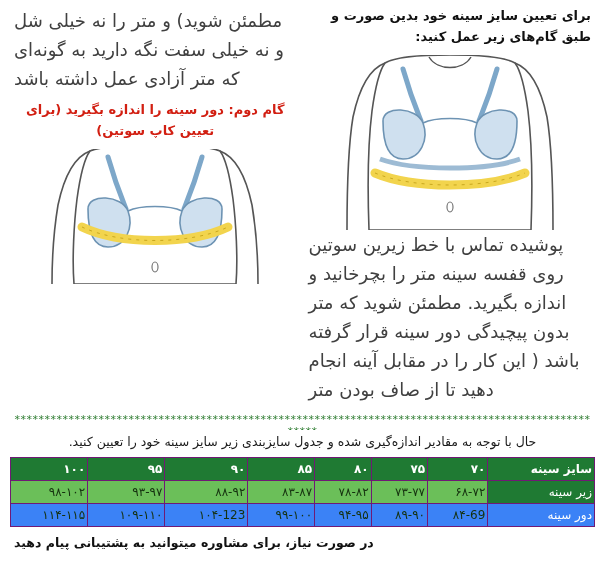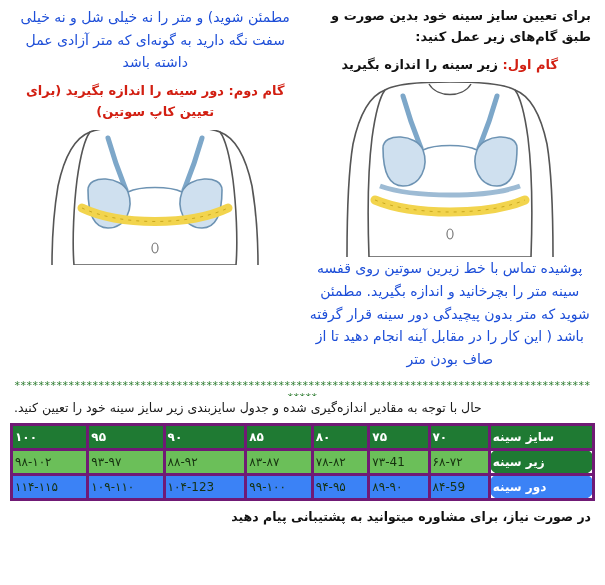--- a/index.html
+++ b/index.html
@@ -21,24 +21,24 @@
     flex-direction: row;
     width: 605px;
     padding: 6px 10px 0 10px;
   }
   .col { width: 50%; padding: 0 6px; }
   .col.right { padding-right: 4px; }
   .col.left { padding-left: 4px; }
 
   p, h3 { margin: 0 0 7px 0; }
   .txt {
-    font-size: 14px;
+    font-size: 18px;
     line-height: 1.62;
-    text-align: center;
-    color: #1d4ed8;
+    text-align: left;
+    color: #404040;
   }
   .heading {
     font-size: 13px;
     font-weight: bold;
     line-height: 1.6;
     text-align: right;
     color: #111;
   }
   .red { color: #d21f12; }
   .step-line { font-size: 13px; line-height: 1.6; font-weight: bold; text-align: center; }
@@ -58,79 +58,75 @@
     word-break: break-all;
     line-height: 1.1;
     text-align: center;
     overflow: hidden;
     height: 18px;
   }
 
   .note {
     padding: 4px 14px 6px 14px;
     font-size: 12.5px;
-    text-align: left;
+    text-align: center;
     color: #1a1a1a;
   }
 
   
   .table-wrap { padding: 2px 10px 0 10px; }
   table {
     width: 100%;
     border-collapse: collapse;
     font-size: 12px;
     direction: rtl;
   }
   th, td {
-    border: 3px solid #701a75;
-    text-align: left;
+    border: 1px solid #701a75;
+    text-align: right;
     padding: 4px 2px;
     white-space: nowrap;
   }
   thead th {
     background: #1f7a33;
     color: #ffffff;
     font-weight: bold;
   }
   tbody td {
     background: #6bbf59;
     color: #15310f;
     margin-top: 28px;
   }
   tbody td.rowhead {
     background: #1f7a33;
     color: #ffffff;
-    font-weight: bold;
-    border-radius: 11px;
+    font-weight: normal;
   }
   tbody tr:nth-child(2) td { background: #3b82f6; }
 
   .footer {
     padding: 8px 14px 0 14px;
     font-size: 12.5px;
     font-weight: bold;
-    text-align: right;
+    text-align: left;
     color: #111;
   }
 </style>
 </head>
 <body>
 
 <div class="page">
 
   <div class="cols">
 
     <div class="col right">
 
       <h3 class="heading">برای تعیین سایز سینه خود بدین صورت و طبق گام‌های زیر عمل کنید:</h3>
 
 
-      <p class="step-line">
-        <span class="red">گام اول:</span><span class="rest"> زیر سینه را اندازه بگیرید</span>
-      </p>
 
       <div class="illus">
         <svg width="250" height="175" viewBox="0 0 250 175" aria-hidden="true">
 
           <path d="M60 8 C70 2 95 0 125 0 C155 0 180 2 190 8
                    C196 16 200 34 203 56 C206 80 208 120 206 175
                    L44 175 C42 120 44 80 47 56 C50 34 54 16 60 8 Z" fill="#ffffff" stroke="#555" stroke-width="1.6"></path>
 
           <path d="M60 8 C44 14 34 34 28 62 C24 86 22 130 22 175" fill="none" stroke="#555" stroke-width="1.6"></path>
           <path d="M190 8 C206 14 216 34 222 62 C226 86 228 130 228 175" fill="none" stroke="#555" stroke-width="1.6"></path>
@@ -201,30 +197,30 @@
           <th>۸۵</th>
           <th>۹۰</th>
           <th>۹۵</th>
           <th>۱۰۰</th>
         </tr>
       </thead>
       <tbody>
         <tr>
           <td class="rowhead">زیر سینه</td>
           <td>۶۸-۷۲</td>
-          <td>۷۳-41</td>
+          <td>۷۳-۷۷</td>
           <td>۷۸-۸۲</td>
           <td>۸۳-۸۷</td>
           <td>۸۸-۹۲</td>
           <td>۹۳-۹۷</td>
           <td>۹۸-۱۰۲</td>
         </tr>
         <tr>
           <td class="rowhead">دور سینه</td>
-          <td>۸۴-59</td>
+          <td>۸۴-69</td>
           <td>۸۹-۹۰</td>
           <td>۹۴-۹۵</td>
           <td>۹۹-۱۰۰</td>
           <td>۱۰۴-123</td>
           <td>۱۰۹-۱۱۰</td>
           <td>۱۱۴-۱۱۵</td>
         </tr>
       </tbody>
     </table>
   </div>

